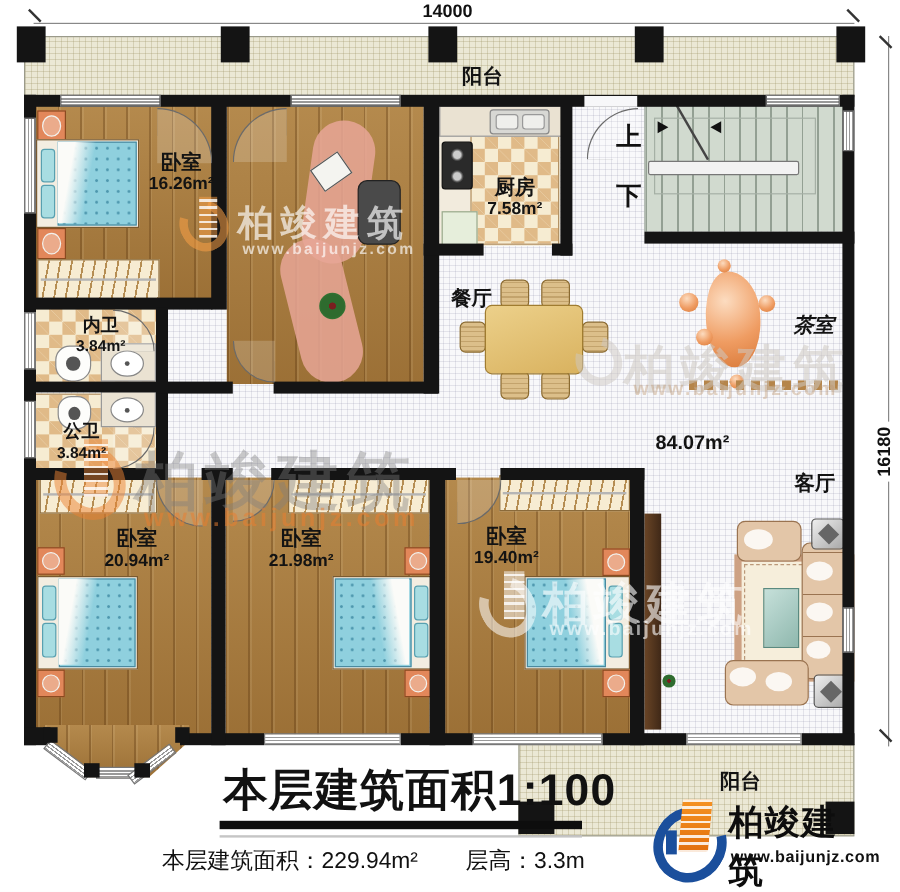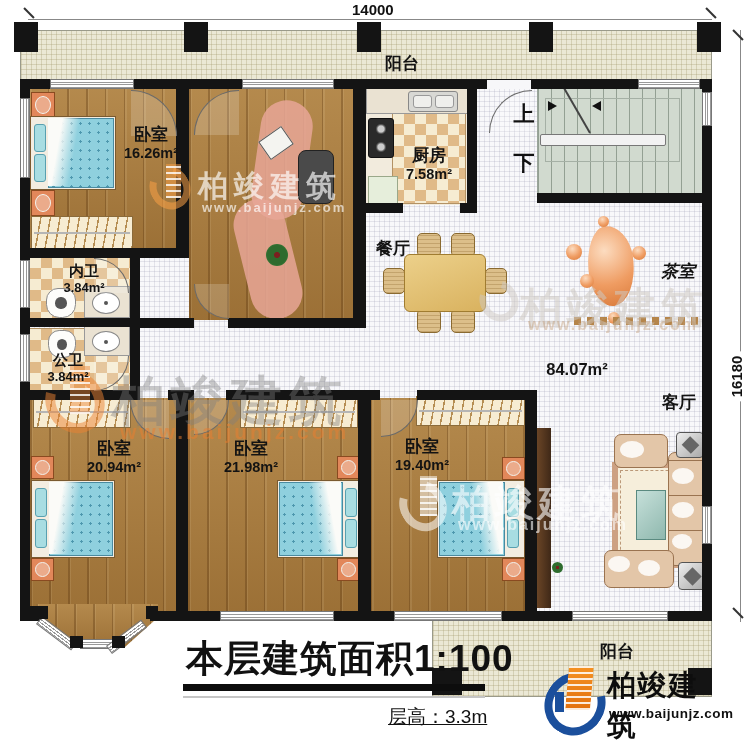--- a/index.html
+++ b/index.html
@@ -364,21 +364,22 @@
   <div class="wm" style="left:528px;top:316px;font-size:16px;letter-spacing:2px;color:rgba(190,150,110,.4);">www.baijunjz.com</div>
 
   <div class="wm-arc" style="left:400px;top:480px;width:30px;height:36px;border-width:8px;border-color:rgba(255,255,255,.55);"></div>
   <div class="wm-tower" style="left:420px;top:476px;width:17px;height:40px;background-color:rgba(255,255,255,.5);"></div>
   <div class="wm" style="left:452px;top:478px;font-size:38px;letter-spacing:5px;color:rgba(255,255,255,.6);">柏竣建筑</div>
   <div class="wm" style="left:458px;top:516px;font-size:16px;letter-spacing:2px;color:rgba(255,255,255,.6);">www.baijunjz.com</div>
 
   <div class="title-cn"><span>本层建筑面积</span><span>1:100</span></div>
   <div class="rule1"></div>
   <div class="rule2"></div>
-  <div class="meta" style="left:388px;text-decoration:underline;"><span>层高：</span><span>3.3m</span></div>
+  <div class="meta" style="left:135px;"><span>本层建筑面积：</span><span>229.94m²</span></div>
+  <div class="meta" style="left:388px;"><span>层高：</span><span>3.3m</span></div>
 
   <div class="logo">
     <div class="logo-arc"></div>
     <div class="logo-sb"></div>
     <div class="logo-tower"></div>
     <div class="logo-cn">柏竣建筑</div>
     <div class="logo-url">www.baijunjz.com</div>
   </div>
 
 </div>

